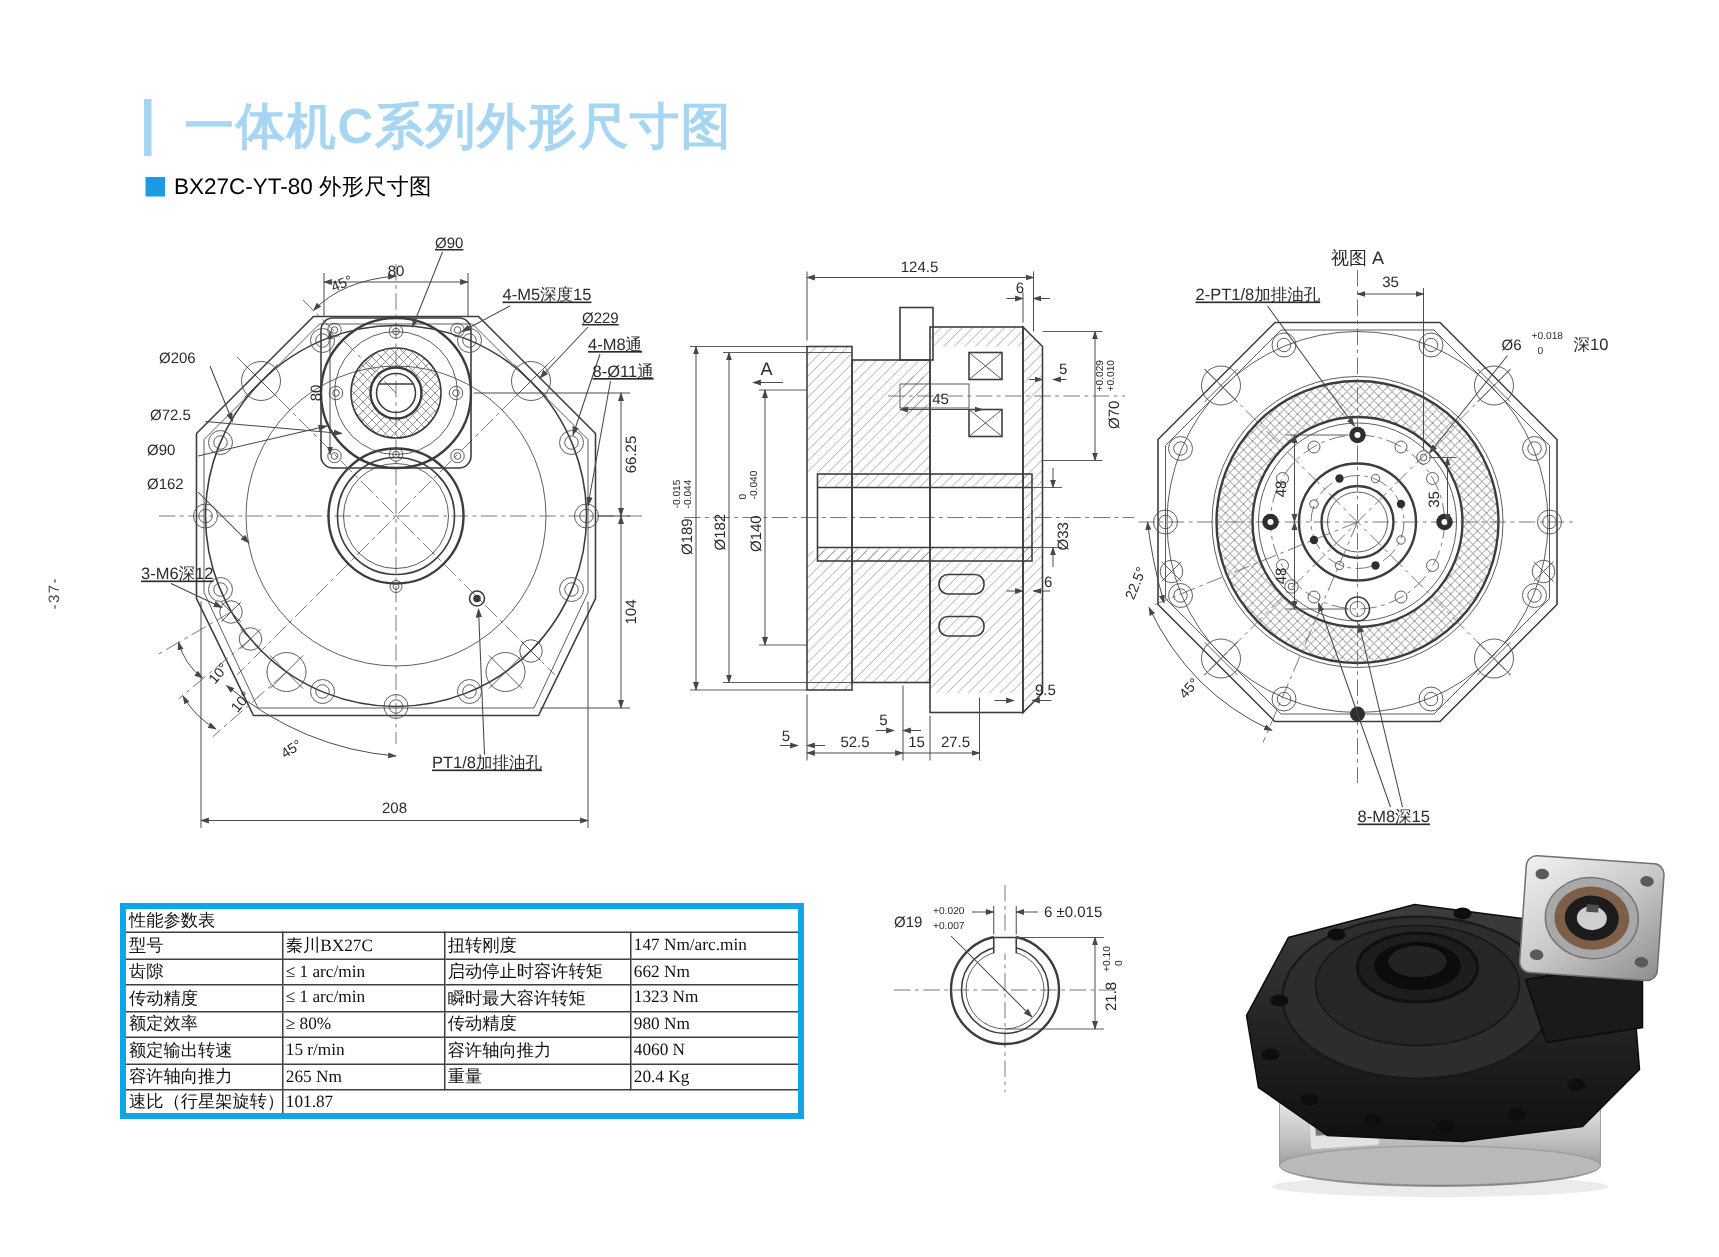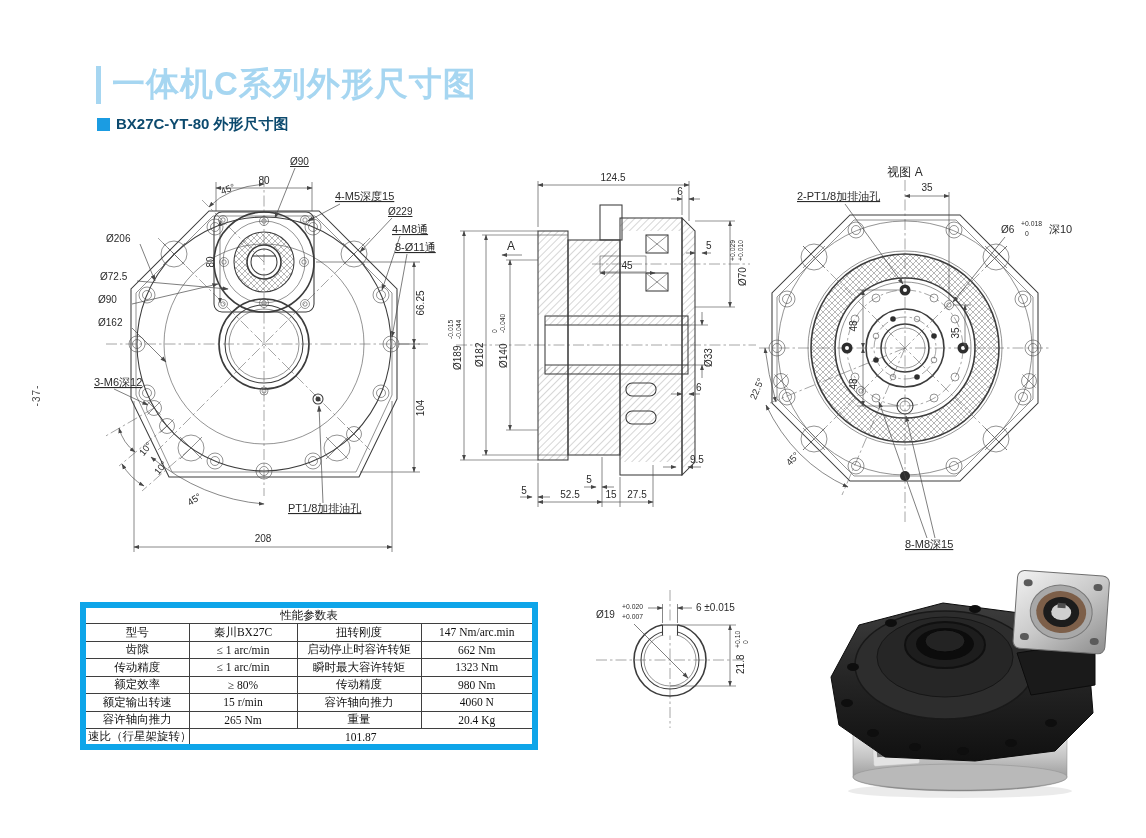--- a/index.html
+++ b/index.html
@@ -1,41 +1,41 @@
 <!DOCTYPE html>
 <html><head>
 <meta charset="utf-8">
 <style>
   *{margin:0;padding:0;box-sizing:border-box}
   html,body{background:#ffffff}
   body{width:1146px;height:838px;position:relative;font-family:"Liberation Sans",sans-serif;overflow:hidden}
   .abs{position:absolute}
   
-  #title-row{left:96px;top:62px;display:flex;align-items:center;gap:11px}
+  #title-row{left:96px;top:62px;display:flex;align-items:center;gap:22px}
   #title-bar{width:5px;height:38px;background:#a6d6f1}
   #page-title{font-size:33px;font-weight:bold;color:#a6d6f1;letter-spacing:1px;font-family:"Liberation Sans",sans-serif}
   #subtitle-row{left:97px;top:115px;display:flex;align-items:center;gap:6px}
   #subtitle-marker{width:13px;height:13px;background:#1b9ce2}
-  #subtitle-text{font-size:15px;font-weight:bold;color:#0c4a6e}
+  #subtitle-text{font-size:15px;font-weight:normal;color:#000000}
   #page-number{left:26px;top:390px;font-size:10px;color:#4a4a4a;transform:rotate(-90deg);letter-spacing:1px}
   
   svg{overflow:visible}
   .st0{stroke:#3c3c3c;fill:none;stroke-width:1.6}
   .st1{stroke:#3c3c3c;fill:none;stroke-width:1.05}
   .st2{stroke:#4c4c4c;fill:none;stroke-width:0.6}
   .cl{stroke:#5c5c5c;fill:none;stroke-width:0.55;stroke-dasharray:11 3 2.5 3}
   .dm{stroke:#474747;fill:none;stroke-width:0.65}
   .ld{stroke:#474747;fill:none;stroke-width:0.7}
   text{font-family:"Liberation Sans",sans-serif;fill:#2b2b2b;stroke:none}
   .t10{font-size:10px}.t9{font-size:9.5px}.t7{font-size:6.8px}.t11{font-size:11px}.t12{font-size:12px}
   .mid{text-anchor:middle}
   .u{text-decoration:underline}
   
   #ptable{left:80px;top:602px;width:452px;border-collapse:collapse;table-layout:fixed;
-          font-family:"Liberation Serif",serif;font-size:11.5px;color:#111;text-align:center;border:6px solid #0ea5e9}
+          font-family:"Liberation Serif",serif;font-size:11.5px;color:#111;border:4px solid #0ea5e9}
   #ptable td{border:1px solid #3f3f3f;height:17.5px;padding:0 2px;white-space:nowrap;overflow:hidden}
 </style>
 </head>
 <body>
 
 <div class="abs" id="title-row">
   <div id="title-bar"></div>
   <div id="page-title">一体机C系列外形尺寸图</div>
 </div>
 <div class="abs" id="subtitle-row">

